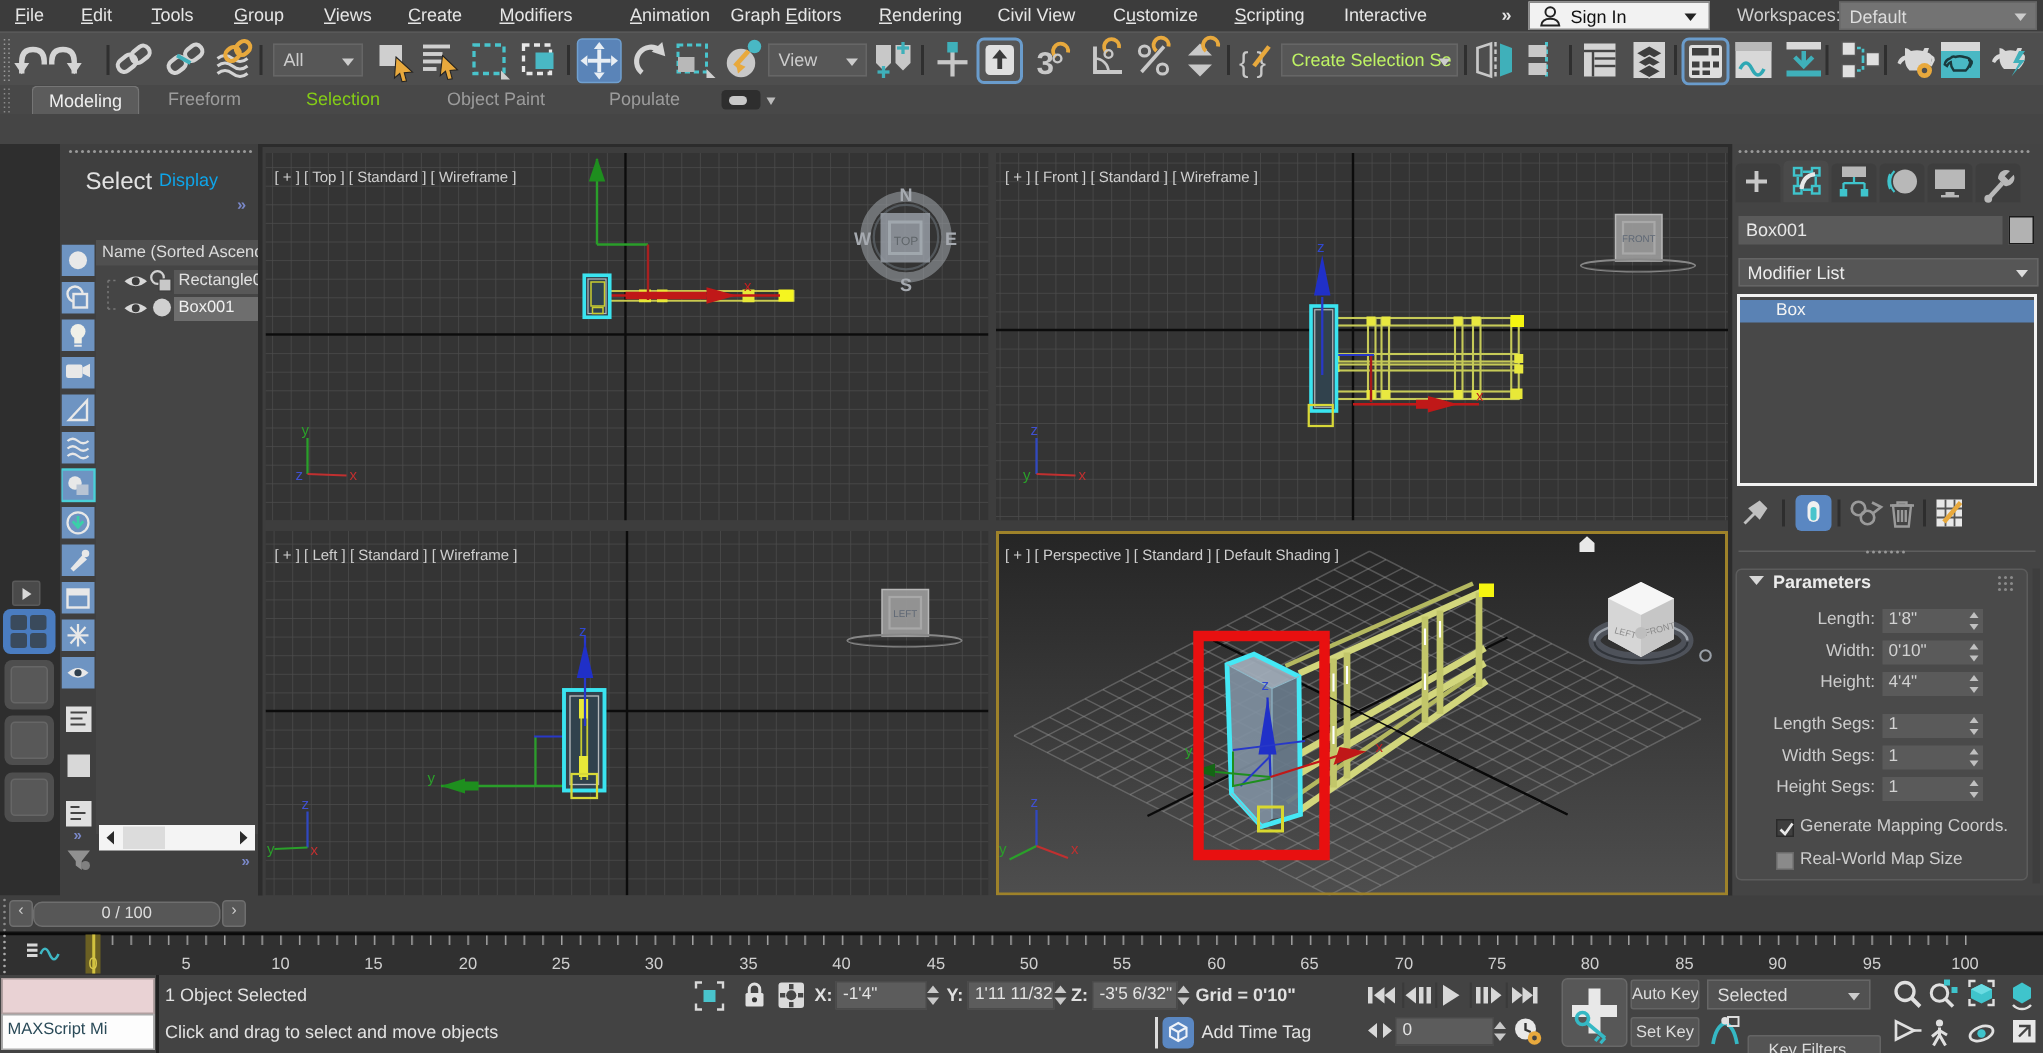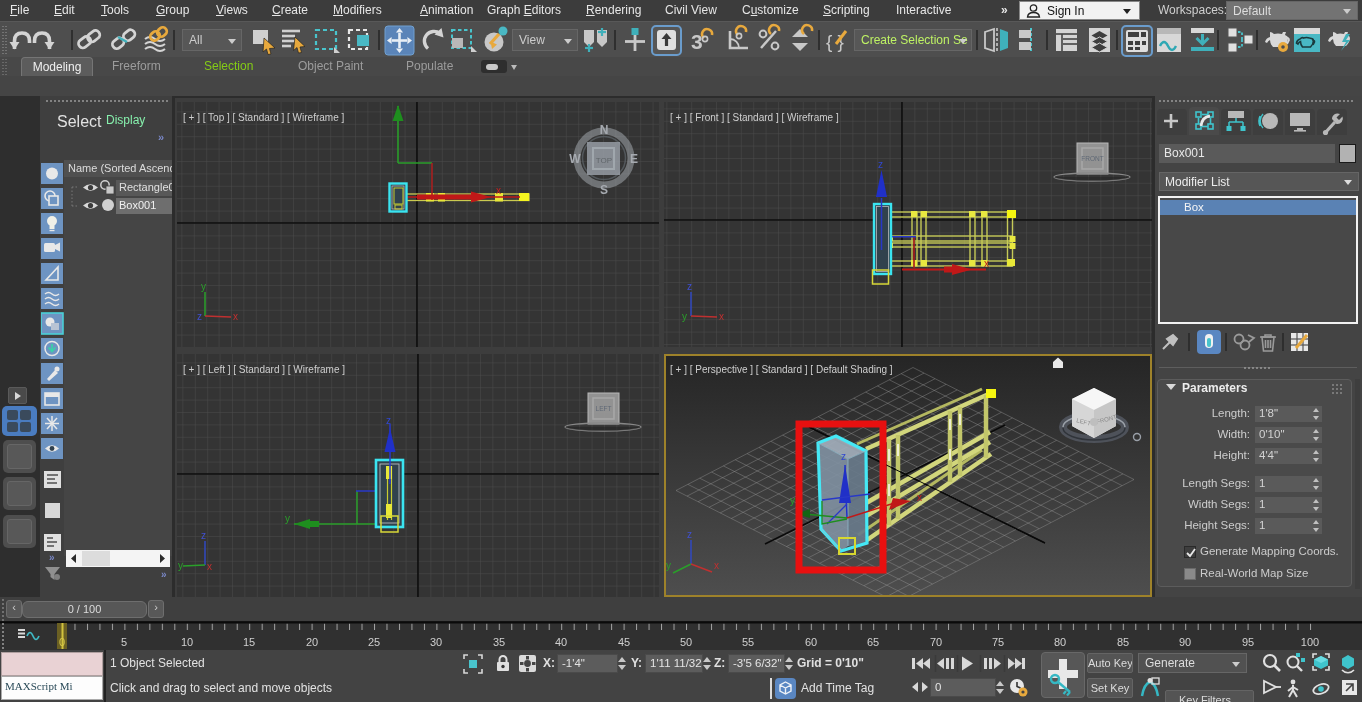--- a/index.html
+++ b/index.html
@@ -337,21 +337,21 @@
           <circle cx="100" cy="3" r="1"></circle>
           <circle cx="104" cy="3" r="1"></circle>
           <circle cx="108" cy="3" r="1"></circle>
           <circle cx="112" cy="3" r="1"></circle>
           <circle cx="116" cy="3" r="1"></circle>
           <circle cx="120" cy="3" r="1"></circle>
           <circle cx="124" cy="3" r="1"></circle>
         </g>
     </svg>
     <span class="abs" style="left:17px;top:17px;color:#e2e2e2;font-size:16px">Select</span>
-    <span class="abs" style="left:66px;top:17px;color:#86efac;font-size:12px">Display</span>
+    <span class="abs" style="left:66px;top:17px;color:#0ea5e9;font-size:12px">Display</span>
     <span class="abs" style="left:118px;top:35px;color:#7a88c8;font-size:11px;font-weight:bold">»</span>
 
     <div class="abs" style="left:24px;top:64px;width:108px;height:396px;background:#454545"></div>
     <div class="abs" style="left:24px;top:64px;width:108px;height:17px;background:#505050;color:#dcdcdc;font-size:11px;padding:2px 0 0 4px;white-space:nowrap;overflow:hidden">Name (Sorted Ascend</div>
 
     <svg width="108" height="38" style="position:absolute;left:24px;top:83px">
       <g stroke="#787878" stroke-width="1" stroke-dasharray="1.5,2" fill="none">
         <path d="M8 8 v19 M8 8 h7 M8 27 h7"></path>
       </g>
 
@@ -1048,41 +1048,41 @@
     <div class="abs" style="left:1041px;top:2px;width:44px;height:46px;background:#575757;border:1px solid #686868;border-radius:4px;z-index:5">
       <svg width="42" height="44">
         <path d="M17 6 v11 h-11 v8 h11 v11 h8 v-11 h11 v-8 h-11 v-11 Z" fill="#e8e8e8"></path>
         <circle cx="13" cy="26" r="4" fill="none" stroke="#35b8c4" stroke-width="2.4"></circle>
         <line x1="16" y1="29" x2="28" y2="39" stroke="#35b8c4" stroke-width="2.4"></line>
         <path d="M24 38 l-2.5 3 M28 39 l-3 3.5" stroke="#35b8c4" stroke-width="2.2" fill="none"></path>
       </svg>
     </div>
     <div class="abs btn" style="left:1087px;top:3px;width:46px;height:20px">Auto Key</div>
     <div class="abs combo" style="left:1138px;top:3px;width:109px;height:20px;background:#515151">
-      <span style="position:absolute;left:6px;top:2px">Generate</span>
+      <span style="position:absolute;left:6px;top:2px">Selected</span>
       <div class="tri-dn" style="position:absolute;right:6px;top:8px"></div>
     </div>
     <svg width="100" height="24" style="position:absolute;left:1260px;top:1px">
       <circle cx="10" cy="10" r="6" fill="none" stroke="#e0e0e0" stroke-width="2.2"></circle>
         <line x1="14.5" y1="14.5" x2="20" y2="20" stroke="#e0e0e0" stroke-width="2.6"></line>
       <circle cx="33" cy="11" r="5.5" fill="none" stroke="#e0e0e0" stroke-width="2"></circle>
         <line x1="37" y1="15" x2="42" y2="20" stroke="#e0e0e0" stroke-width="2.4"></line>
       <rect x="36" y="2" width="4" height="4" fill="#3fc4cc"></rect>
         <rect x="41" y="7" width="4" height="4" fill="#3fc4cc"></rect>
       <g stroke="#e0e0e0" stroke-width="1.6" fill="none">
           <path d="M53 7 V3 H57 M65 3 H69 V7 M69 15 V19 H65 M57 19 H53 V15"></path>
         </g>
       <path d="M61 5 l7 3.5 v6 l-7 3.5 l-7 -3.5 v-6 Z" fill="#3fc4cc"></path>
       <path d="M61 5 l7 3.5 l-7 3.5 l-7 -3.5 Z" fill="#6adbe2"></path>
       <path d="M88 4 l6 3.5 v7 l-6 3.5 l-6 -3.5 v-7 Z" fill="#3fc4cc"></path>
       <path d="M82 19 a8 8 0 0 0 12 0" fill="none" stroke="#e0e0e0" stroke-width="1.6"></path>
     </svg>
   </div>
   <div class="abs" id="status2">
-    <div class="abs" style="left:1px;top:0;width:102px;height:24px;background:#fdfdfd;border:1px solid #aaa;color:#2a4a58;font-family:Liberation Serif, serif;font-size:11px;padding:3px 0 0 3px;white-space:nowrap;overflow:hidden">MAXScript Mi</div>
+    <div class="abs" style="left:1px;top:0;width:102px;height:24px;background:#fdfdfd;border:1px solid #aaa;color:#2a4a58;font-family:Liberation Sans, sans-serif;font-size:11px;padding:3px 0 0 3px;white-space:nowrap;overflow:hidden">MAXScript Mi</div>
     <div class="abs" style="left:104px;top:0;width:2px;height:26px;background:#222"></div>
     <span class="abs" style="left:110px;top:5px;color:#e2e2e2;font-size:12px">Click and drag to select and move objects</span>
     <div class="abs" style="left:770px;top:2px;width:2px;height:21px;background:#ddd"></div>
     <div class="abs" style="left:775px;top:2px;width:21px;height:21px;background:#5a87c2;border-radius:4px">
       <svg width="21" height="21">
           <path d="M10.5 4 l5.5 3 v6 l-5.5 3 l-5.5 -3 v-6 Z M5 7 l5.5 3 l5.5 -3 M10.5 10 v6" fill="none" stroke="#eef2f8" stroke-width="1.4"></path>
         </svg>
     </div>
     <span class="abs" style="left:801px;top:5px;color:#e2e2e2;font-size:12px">Add Time Tag</span>
     <svg width="20" height="20" style="position:absolute;left:910px;top:3px">

